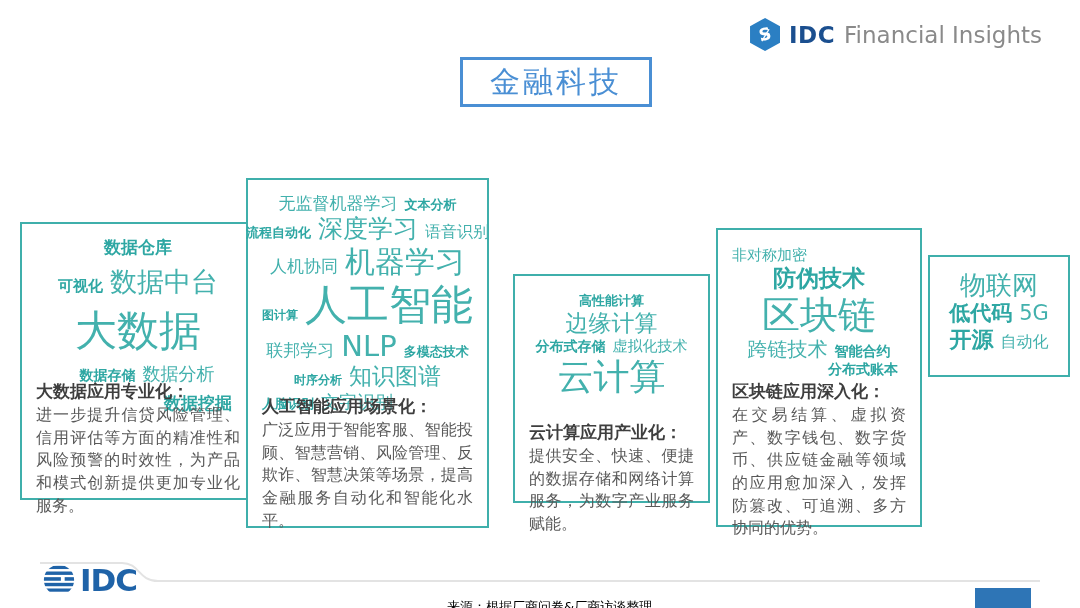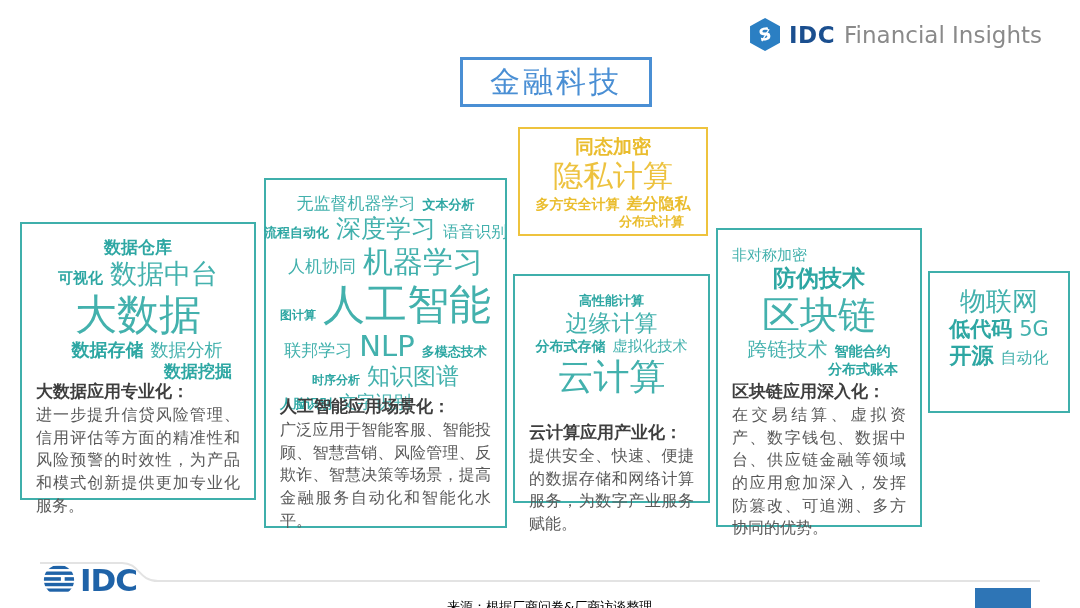--- a/index.html
+++ b/index.html
@@ -50,46 +50,46 @@
     <div class="hex">
         <span>S̷</span>
       </div>
     <span class="idc">IDC</span>
     <span class="fi">Financial Insights</span>
   </div>
 
   <div class="title-box">金融科技</div>
 
   <section class="tech-box" style="left:20px;top:222px;width:236px;height:278px;">
-    <div class="cloud" style="height:143px;">
+    <div class="cloud" style="height:143px;gap:8px;">
         <div class="cloud-row c">
           <span class="cloud-word bold" style="font-size: 17px;">数据仓库</span>
         </div>
         <div class="cloud-row c">
           <span class="cloud-word bold" style="font-size: 15px;">可视化</span>
           <span class="cloud-word" style="font-size: 27px;">数据中台</span>
         </div>
         <div class="cloud-row c">
           <span class="cloud-word" style="font-size: 42px;">大数据</span>
         </div>
         <div class="cloud-row c">
-          <span class="cloud-word bold" style="font-size: 18px; margin-left: 18px;">数据存储</span>
+          <span class="cloud-word bold" style="font-size: 14px; margin-left: 18px;">数据存储</span>
           <span class="cloud-word" style="font-size: 18px;">数据分析</span>
         </div>
         <div class="cloud-row r">
           <span class="cloud-word bold" style="font-size: 17px;">数据挖掘</span>
         </div>
       </div>
     <div class="desc">
       <div class="head">大数据应用专业化：</div>
       <div class="body">进一步提升信贷风险管理、信用评估等方面的精准性和风险预警的时效性，为产品和模式创新提供更加专业化服务。</div>
     </div>
   </section>
 
-  <section class="tech-box" style="left:264px;top:178px;width:243px;height:350px;">
+  <section class="tech-box" style="left:246px;top:178px;width:243px;height:350px;">
     <div class="cloud" style="height:202px;">
         <div class="cloud-row c">
           <span class="cloud-word" style="font-size: 17px;">无监督机器学习</span>
           <span class="cloud-word bold" style="font-size: 13px;">文本分析</span>
         </div>
         <div class="cloud-row c">
           <span class="cloud-word bold" style="font-size: 13px;">流程自动化</span>
           <span class="cloud-word" style="font-size: 25px;">深度学习</span>
           <span class="cloud-word" style="font-size: 16px;">语音识别</span>
         </div>
@@ -114,37 +114,20 @@
           <span class="cloud-word bold" style="font-size: 13px;">人脸识别</span>
           <span class="cloud-word" style="font-size: 18px;">文字识别</span>
         </div>
       </div>
     <div class="desc">
       <div class="head">人工智能应用场景化：</div>
       <div class="body">广泛应用于智能客服、智能投顾、智慧营销、风险管理、反欺诈、智慧决策等场景，提高金融服务自动化和智能化水平。</div>
     </div>
   </section>
 
-  <section class="tech-box yellow" style="left:518px;top:127px;width:190px;height:109px;">
-    <div class="cloud" style="padding-top:6px;">
-        <div class="cloud-row c">
-          <span class="cloud-word bold" style="font-size: 19px;">同态加密</span>
-        </div>
-        <div class="cloud-row c">
-          <span class="cloud-word" style="font-size: 30px;">隐私计算</span>
-        </div>
-        <div class="cloud-row c">
-          <span class="cloud-word bold" style="font-size: 14px;">多方安全计算</span>
-          <span class="cloud-word bold" style="font-size: 16px;">差分隐私</span>
-        </div>
-        <div class="cloud-row r">
-          <span class="cloud-word bold" style="font-size: 13px;">分布式计算</span>
-        </div>
-      </div>
-  </section>
 
   <section class="tech-box" style="left:513px;top:274px;width:197px;height:229px;">
     <div class="cloud" style="height:128px;padding-top:17px;">
         <div class="cloud-row c">
           <span class="cloud-word bold" style="font-size: 13px;">高性能计算</span>
         </div>
         <div class="cloud-row c">
           <span class="cloud-word" style="font-size: 23px;">边缘计算</span>
         </div>
         <div class="cloud-row c">
@@ -175,25 +158,25 @@
         <div class="cloud-row c">
           <span class="cloud-word" style="font-size: 20px;">跨链技术</span>
           <span class="cloud-word bold" style="font-size: 14px;">智能合约</span>
         </div>
         <div class="cloud-row r">
           <span class="cloud-word bold" style="font-size: 14px;">分布式账本</span>
         </div>
       </div>
     <div class="desc">
       <div class="head">区块链应用深入化：</div>
-      <div class="body">在交易结算、虚拟资产、数字钱包、数据中台、供应链金融等领域的应用愈加深入，发挥防篡改、可追溯、多方协同的优势。</div>
-    </div>
-  </section>
-
-  <section class="tech-box" style="left:928px;top:255px;width:142px;height:142px;margin-top:16px;">
+      <div class="body">在交易结算、虚拟资产、数字钱包、数字货币、供应链金融等领域的应用愈加深入，发挥防篡改、可追溯、多方协同的优势。</div>
+    </div>
+  </section>
+
+  <section class="tech-box" style="left:928px;top:255px;width:142px;height:122px;">
     <div class="cloud" style="padding-top:13px;">
         <div class="cloud-row c">
           <span class="cloud-word" style="font-size: 26px;">物联网</span>
         </div>
         <div class="cloud-row c">
           <span class="cloud-word bold" style="font-size: 21px;">低代码</span>
           <span class="cloud-word" style="font-size: 21px;">5G</span>
         </div>
         <div class="cloud-row c">
           <span class="cloud-word bold" style="font-size: 22px;">开源</span>

